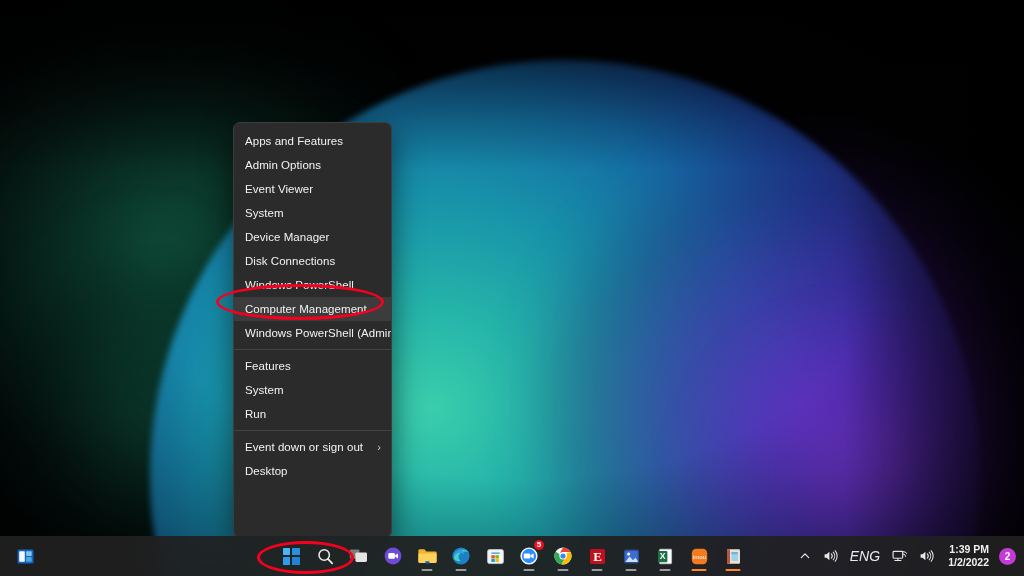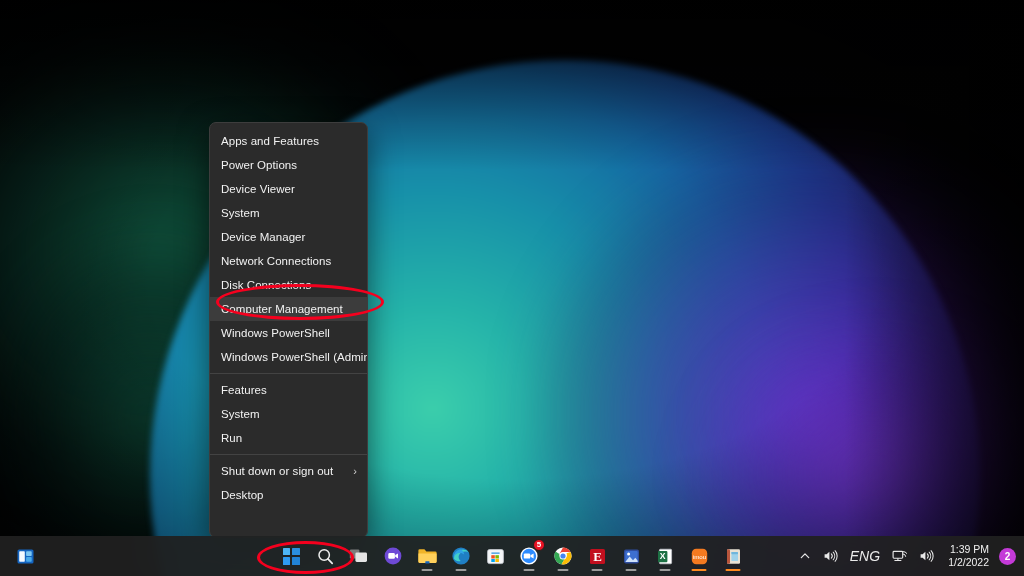--- a/index.html
+++ b/index.html
@@ -103,21 +103,21 @@
     background:linear-gradient(180deg, rgba(0,0,0,0.85) 0%, rgba(0,0,0,0.20) 72%, rgba(0,0,0,0) 100%);
   }
   .wall-rightdark {
     position:absolute; right:0; top:0; bottom:0; width:180px;
     background:linear-gradient(270deg, rgba(0,0,0,0.72) 0%, rgba(0,0,0,0) 100%);
   }
 
   
   #winx-menu {
     position:absolute;
-    left:209px; top:122px;
+    left:233px; top:122px;
     width:159px; height:416px;
     background:#2b2b2b;
     border:1px solid #3d3d3d;
     border-radius:7px;
     box-shadow:0 10px 30px rgba(0,0,0,0.55);
     padding:6px 0 6px 0;
     z-index:40;
     overflow:hidden;
   }
   .menu-item {
@@ -202,21 +202,21 @@
     color:#eaeaea;
     font-size:14px;
     cursor:default;
     font-style:italic;
   }
   #tray-clock {
     display:flex; flex-direction:column;
     align-items:flex-end; justify-content:center;
     height:34px; padding:0 6px 0 8px;
     color:#f0f0f0; font-size:10.5px; line-height:13px;
-    border-radius:4px; cursor:default;
+    border-radius:4px; cursor:default;font-weight:bold;
   }
   #notif-badge {
     width:17px; height:17px; border-radius:50%;
     background:#c43ad8;
     color:#fff; font-size:10px; font-weight:bold;
     display:flex; align-items:center; justify-content:center;
     margin-left:4px; margin-right:2px;
     cursor:default;
   }
 
@@ -261,59 +261,56 @@
   <div class="wall-vignette"></div>
   <div class="wall-topdark"></div>
   <div class="wall-rightdark"></div>
 </div>
 
 <div id="winx-menu">
     <div class="menu-item">
       <span>Apps and Features</span>
     </div>
     <div class="menu-item">
-      <span>Power Options</span>
-    </div>
-    <div class="menu-item">
-      <span>Device Viewer</span>
+      <span>Admin Options</span>
+    </div>
+    <div class="menu-item">
+      <span>Event Viewer</span>
     </div>
     <div class="menu-item">
       <span>System</span>
     </div>
     <div class="menu-item">
       <span>Device Manager</span>
     </div>
     <div class="menu-item">
-      <span>Network Connections</span>
-    </div>
-    <div class="menu-item">
       <span>Disk Connections</span>
+    </div>
+    <div class="menu-item">
+      <span>Windows PowerShell</span>
     </div>
     <div class="menu-item hovered">
       <span>Computer Management</span>
     </div>
     <div class="menu-item">
-      <span>Windows PowerShell</span>
-    </div>
-    <div class="menu-item">
       <span>Windows PowerShell (Admin)</span>
     </div>
     <div class="menu-sep"></div>
     <div class="menu-item">
       <span>Features</span>
     </div>
     <div class="menu-item">
       <span>System</span>
     </div>
     <div class="menu-item">
       <span>Run</span>
     </div>
     <div class="menu-sep"></div>
     <div class="menu-item">
-      <span>Shut down or sign out</span>
+      <span>Event down or sign out</span>
       <span class="chev">›</span>
     </div>
     <div class="menu-item">
       <span>Desktop</span>
     </div>
   </div>
 
 <div id="taskbar">
 
   <div id="taskbar-left">

